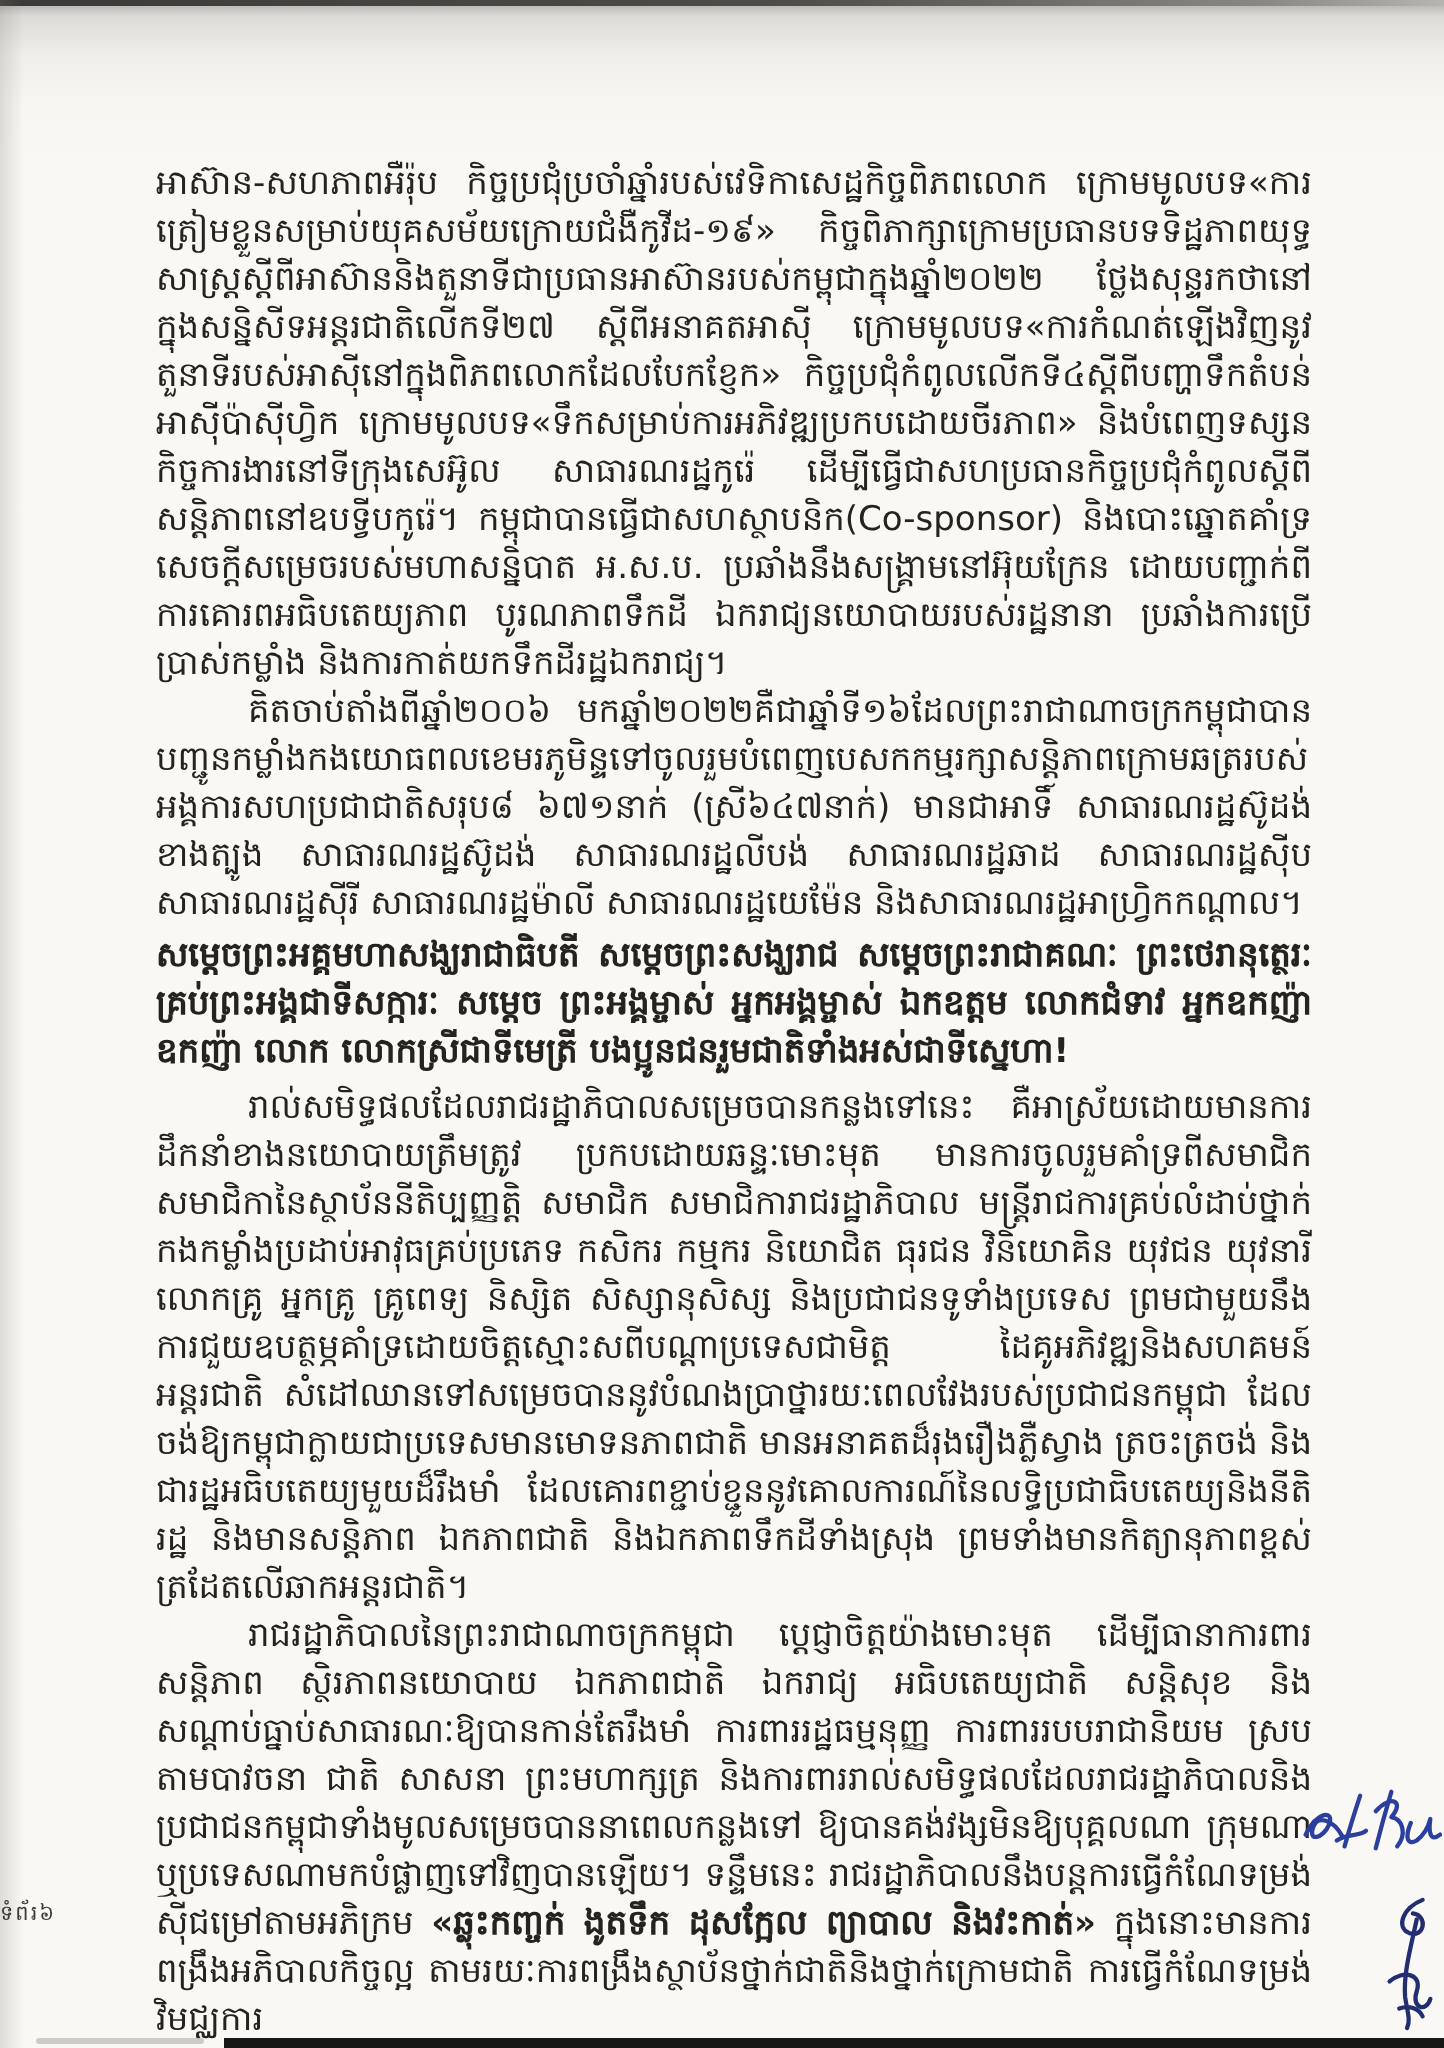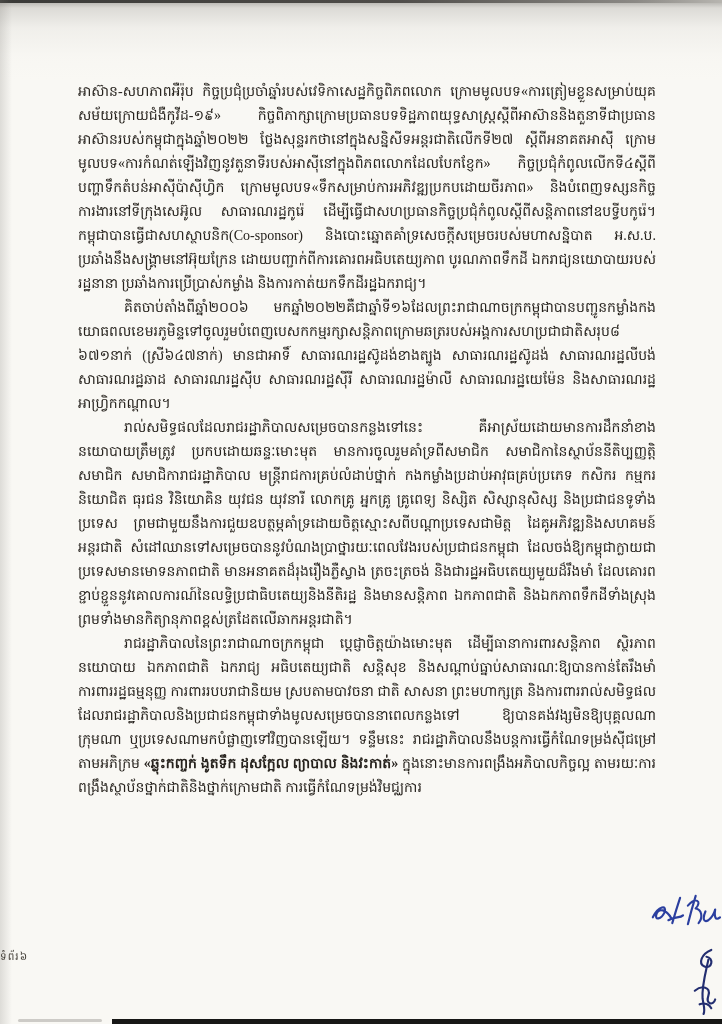--- a/index.html
+++ b/index.html
@@ -40,23 +40,22 @@
     position:absolute;bottom:0;left:112px;right:0;height:5px;
     background:var(--scan-edge);
   }
   .scan-bottom-smudge{
     position:absolute;bottom:2px;left:18px;width:84px;height:3px;border-radius:2px;
     background:rgba(122,120,115,0.35);
   }
   
   .content{
     position:absolute;top:80px;left:78px;width:578px;
-    font-size:14px;line-height:24px;
+    font-size:17px;line-height:24px;
     text-align:justify;
-    font-family:Liberation Serif, serif;
   }
   .para{margin:0;}
   .para.indent{text-indent:46px;}
   .para.salutation{font-weight:bold;margin:2px 0 4px 0;}
   .bold-quote{font-weight:bold;}
   .footer{
     position:absolute;top:950px;left:0;width:100%;
     text-align:left;font-size:10.5px;color:#3f3a33;letter-spacing:1px;
   }
   
@@ -70,20 +69,21 @@
 
 <div class="page">
 
   <div class="scan-top"></div>
   <div class="scan-top-edge"></div>
   <div class="scan-left"></div>
 
   <div class="content">
     <p class="para">អាស៊ាន-សហភាពអឺរ៉ុប កិច្ចប្រជុំប្រចាំឆ្នាំរបស់វេទិកាសេដ្ឋកិច្ចពិភពលោក ក្រោមមូលបទ«ការត្រៀមខ្លួនសម្រាប់យុគសម័យក្រោយជំងឺកូវីដ-១៩» កិច្ចពិភាក្សាក្រោមប្រធានបទទិដ្ឋភាពយុទ្ធសាស្ត្រស្តីពីអាស៊ាននិងតួនាទីជាប្រធានអាស៊ានរបស់កម្ពុជាក្នុងឆ្នាំ២០២២ ថ្លែងសុន្ទរកថានៅក្នុងសន្និសីទអន្តរជាតិលើកទី២៧ ស្តីពីអនាគតអាស៊ី ក្រោមមូលបទ«ការកំណត់ឡើងវិញនូវតួនាទីរបស់អាស៊ីនៅក្នុងពិភពលោកដែលបែកខ្ញែក» កិច្ចប្រជុំកំពូលលើកទី៤ស្តីពីបញ្ហាទឹកតំបន់អាស៊ីប៉ាស៊ីហ្វិក ក្រោមមូលបទ«ទឹកសម្រាប់ការអភិវឌ្ឍប្រកបដោយចីរភាព» និងបំពេញទស្សនកិច្ចការងារនៅទីក្រុងសេអ៊ូល សាធារណរដ្ឋកូរ៉េ ដើម្បីធ្វើជាសហប្រធានកិច្ចប្រជុំកំពូលស្តីពីសន្តិភាពនៅឧបទ្វីបកូរ៉េ។ កម្ពុជាបានធ្វើជាសហស្ថាបនិក(Co-sponsor) និងបោះឆ្នោតគាំទ្រសេចក្តីសម្រេចរបស់មហាសន្និបាត អ.ស.ប. ប្រឆាំងនឹងសង្គ្រាមនៅអ៊ុយក្រែន ដោយបញ្ជាក់ពីការគោរពអធិបតេយ្យភាព បូរណភាពទឹកដី ឯករាជ្យនយោបាយរបស់រដ្ឋនានា ប្រឆាំងការប្រើប្រាស់កម្លាំង និងការកាត់យកទឹកដីរដ្ឋឯករាជ្យ។</p>
     <p class="para indent">គិតចាប់តាំងពីឆ្នាំ២០០៦ មកឆ្នាំ២០២២គឺជាឆ្នាំទី១៦ដែលព្រះរាជាណាចក្រកម្ពុជាបានបញ្ជូនកម្លាំងកងយោធពលខេមរភូមិន្ទទៅចូលរួមបំពេញបេសកកម្មរក្សាសន្តិភាពក្រោមឆត្ររបស់អង្គការសហប្រជាជាតិសរុប៨ ៦៧១នាក់ (ស្រី៦៤៧នាក់) មានជាអាទិ៍ សាធារណរដ្ឋស៊ូដង់ខាងត្បូង សាធារណរដ្ឋស៊ូដង់ សាធារណរដ្ឋលីបង់ សាធារណរដ្ឋឆាដ សាធារណរដ្ឋស៊ីប សាធារណរដ្ឋស៊ីរី សាធារណរដ្ឋម៉ាលី សាធារណរដ្ឋយេម៉ែន និងសាធារណរដ្ឋអាហ្វ្រិកកណ្តាល។</p>
+    <p class="para salutation">សម្តេចព្រះអគ្គមហាសង្ឃរាជាធិបតី សម្តេចព្រះសង្ឃរាជ សម្តេចព្រះរាជាគណៈ ព្រះថេរានុត្ថេរៈគ្រប់ព្រះអង្គជាទីសក្ការៈ សម្តេច ព្រះអង្គម្ចាស់ អ្នកអង្គម្ចាស់ ឯកឧត្តម លោកជំទាវ អ្នកឧកញ៉ា ឧកញ៉ា លោក លោកស្រីជាទីមេត្រី បងប្អូនជនរួមជាតិទាំងអស់ជាទីស្នេហា!</p>
     <p class="para indent">រាល់សមិទ្ធផលដែលរាជរដ្ឋាភិបាលសម្រេចបានកន្លងទៅនេះ គឺអាស្រ័យដោយមានការដឹកនាំខាងនយោបាយត្រឹមត្រូវ ប្រកបដោយឆន្ទៈមោះមុត មានការចូលរួមគាំទ្រពីសមាជិក សមាជិកានៃស្ថាប័ននីតិប្បញ្ញត្តិ សមាជិក សមាជិការាជរដ្ឋាភិបាល មន្ត្រីរាជការគ្រប់លំដាប់ថ្នាក់ កងកម្លាំងប្រដាប់អាវុធគ្រប់ប្រភេទ កសិករ កម្មករ និយោជិត ធុរជន វិនិយោគិន យុវជន យុវនារី លោកគ្រូ អ្នកគ្រូ គ្រូពេទ្យ និស្សិត សិស្សានុសិស្ស និងប្រជាជនទូទាំងប្រទេស ព្រមជាមួយនឹងការជួយឧបត្ថម្ភគាំទ្រដោយចិត្តស្មោះសពីបណ្តាប្រទេសជាមិត្ត ដៃគូអភិវឌ្ឍនិងសហគមន៍អន្តរជាតិ សំដៅឈានទៅសម្រេចបាននូវបំណងប្រាថ្នារយៈពេលវែងរបស់ប្រជាជនកម្ពុជា ដែលចង់ឱ្យកម្ពុជាក្លាយជាប្រទេសមានមោទនភាពជាតិ មានអនាគតដ៏រុងរឿងភ្លឺស្វាង ត្រចះត្រចង់ និងជារដ្ឋអធិបតេយ្យមួយដ៏រឹងមាំ ដែលគោរពខ្ជាប់ខ្ជួននូវគោលការណ៍នៃលទ្ធិប្រជាធិបតេយ្យនិងនីតិរដ្ឋ និងមានសន្តិភាព ឯកភាពជាតិ និងឯកភាពទឹកដីទាំងស្រុង ព្រមទាំងមានកិត្យានុភាពខ្ពស់ត្រដែតលើឆាកអន្តរជាតិ។</p>
     <p class="para indent">
       <span>រាជរដ្ឋាភិបាលនៃព្រះរាជាណាចក្រកម្ពុជា ប្តេជ្ញាចិត្តយ៉ាងមោះមុត ដើម្បីធានាការពារសន្តិភាព ស្ថិរភាពនយោបាយ ឯកភាពជាតិ ឯករាជ្យ អធិបតេយ្យជាតិ សន្តិសុខ និងសណ្តាប់ធ្នាប់សាធារណៈឱ្យបានកាន់តែរឹងមាំ ការពាររដ្ឋធម្មនុញ្ញ ការពាររបបរាជានិយម ស្របតាមបាវចនា ជាតិ សាសនា ព្រះមហាក្សត្រ និងការពាររាល់សមិទ្ធផលដែលរាជរដ្ឋាភិបាលនិងប្រជាជនកម្ពុជាទាំងមូលសម្រេចបាននាពេលកន្លងទៅ ឱ្យបានគង់វង្សមិនឱ្យបុគ្គលណា ក្រុមណា ឬប្រទេសណាមកបំផ្លាញទៅវិញបានឡើយ។ ទន្ទឹមនេះ រាជរដ្ឋាភិបាលនឹងបន្តការធ្វើកំណែទម្រង់ស៊ីជម្រៅតាមអភិក្រម </span><span class="bold-quote">«ឆ្លុះកញ្ចក់ ងូតទឹក ដុសក្អែល ព្យាបាល និងវះកាត់»</span><span> ក្នុងនោះមានការពង្រឹងអភិបាលកិច្ចល្អ តាមរយៈការពង្រឹងស្ថាប័នថ្នាក់ជាតិនិងថ្នាក់ក្រោមជាតិ ការធ្វើកំណែទម្រង់វិមជ្ឈការ</span>
     </p>
   </div>
 
   <div class="footer">ទំព័រ៦</div>
 
   <svg class="ink-initials" viewBox="0 0 78 46">
     <path d="M8,30 C14,18 23,17 20,25 C17,32 9,34 12,26 C14,20 22,22 27,31"></path>

